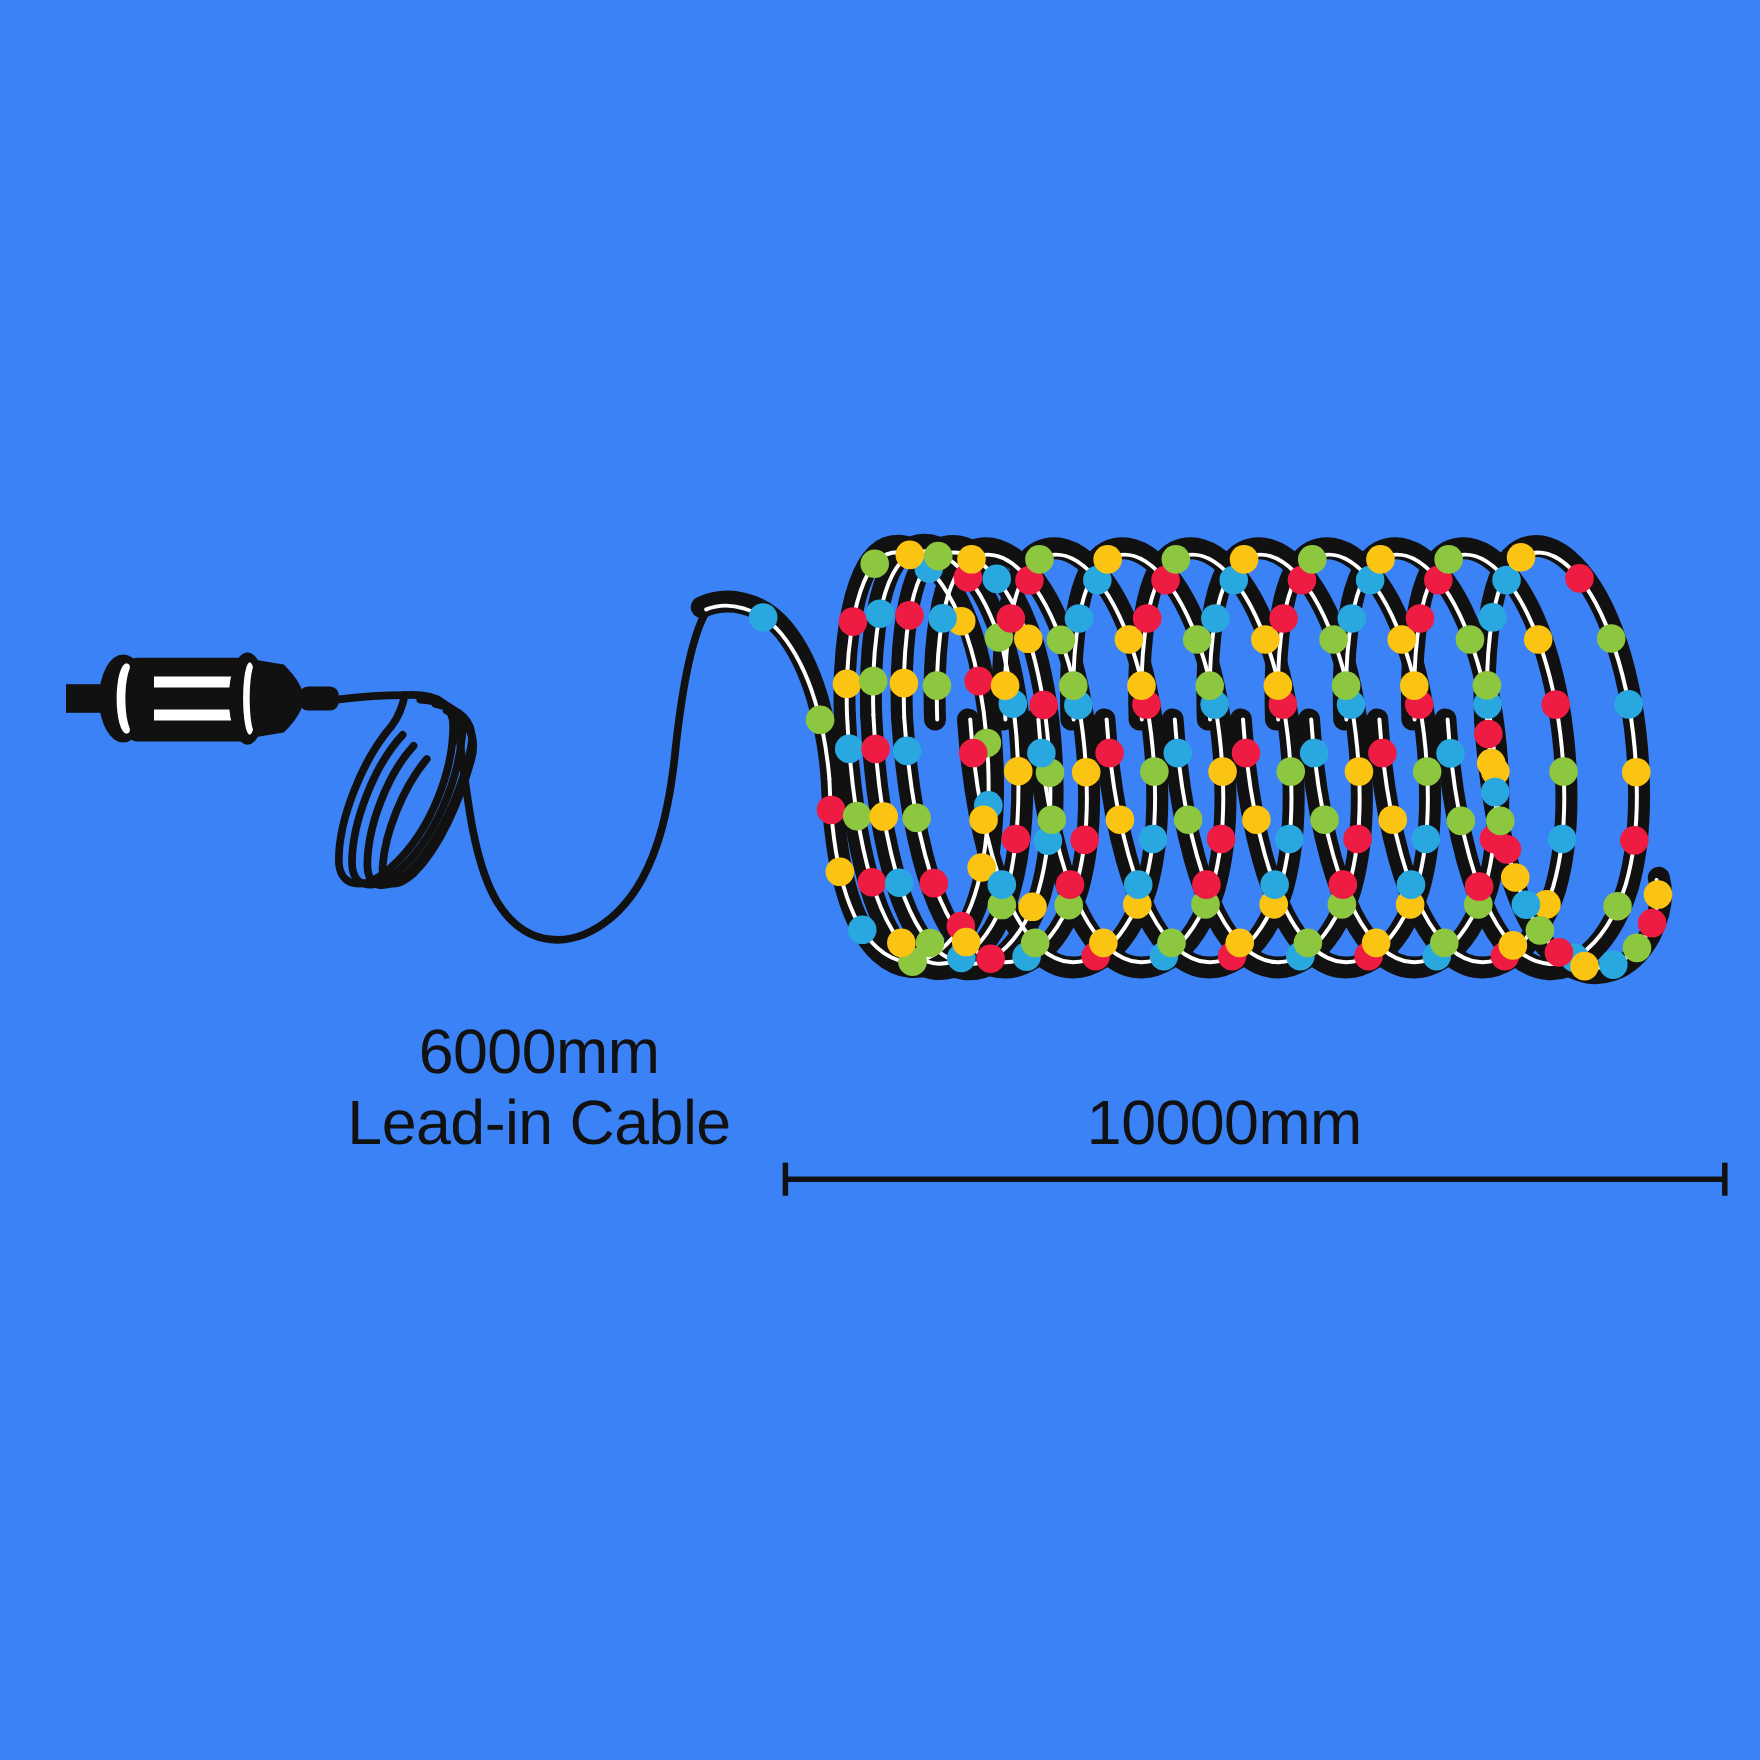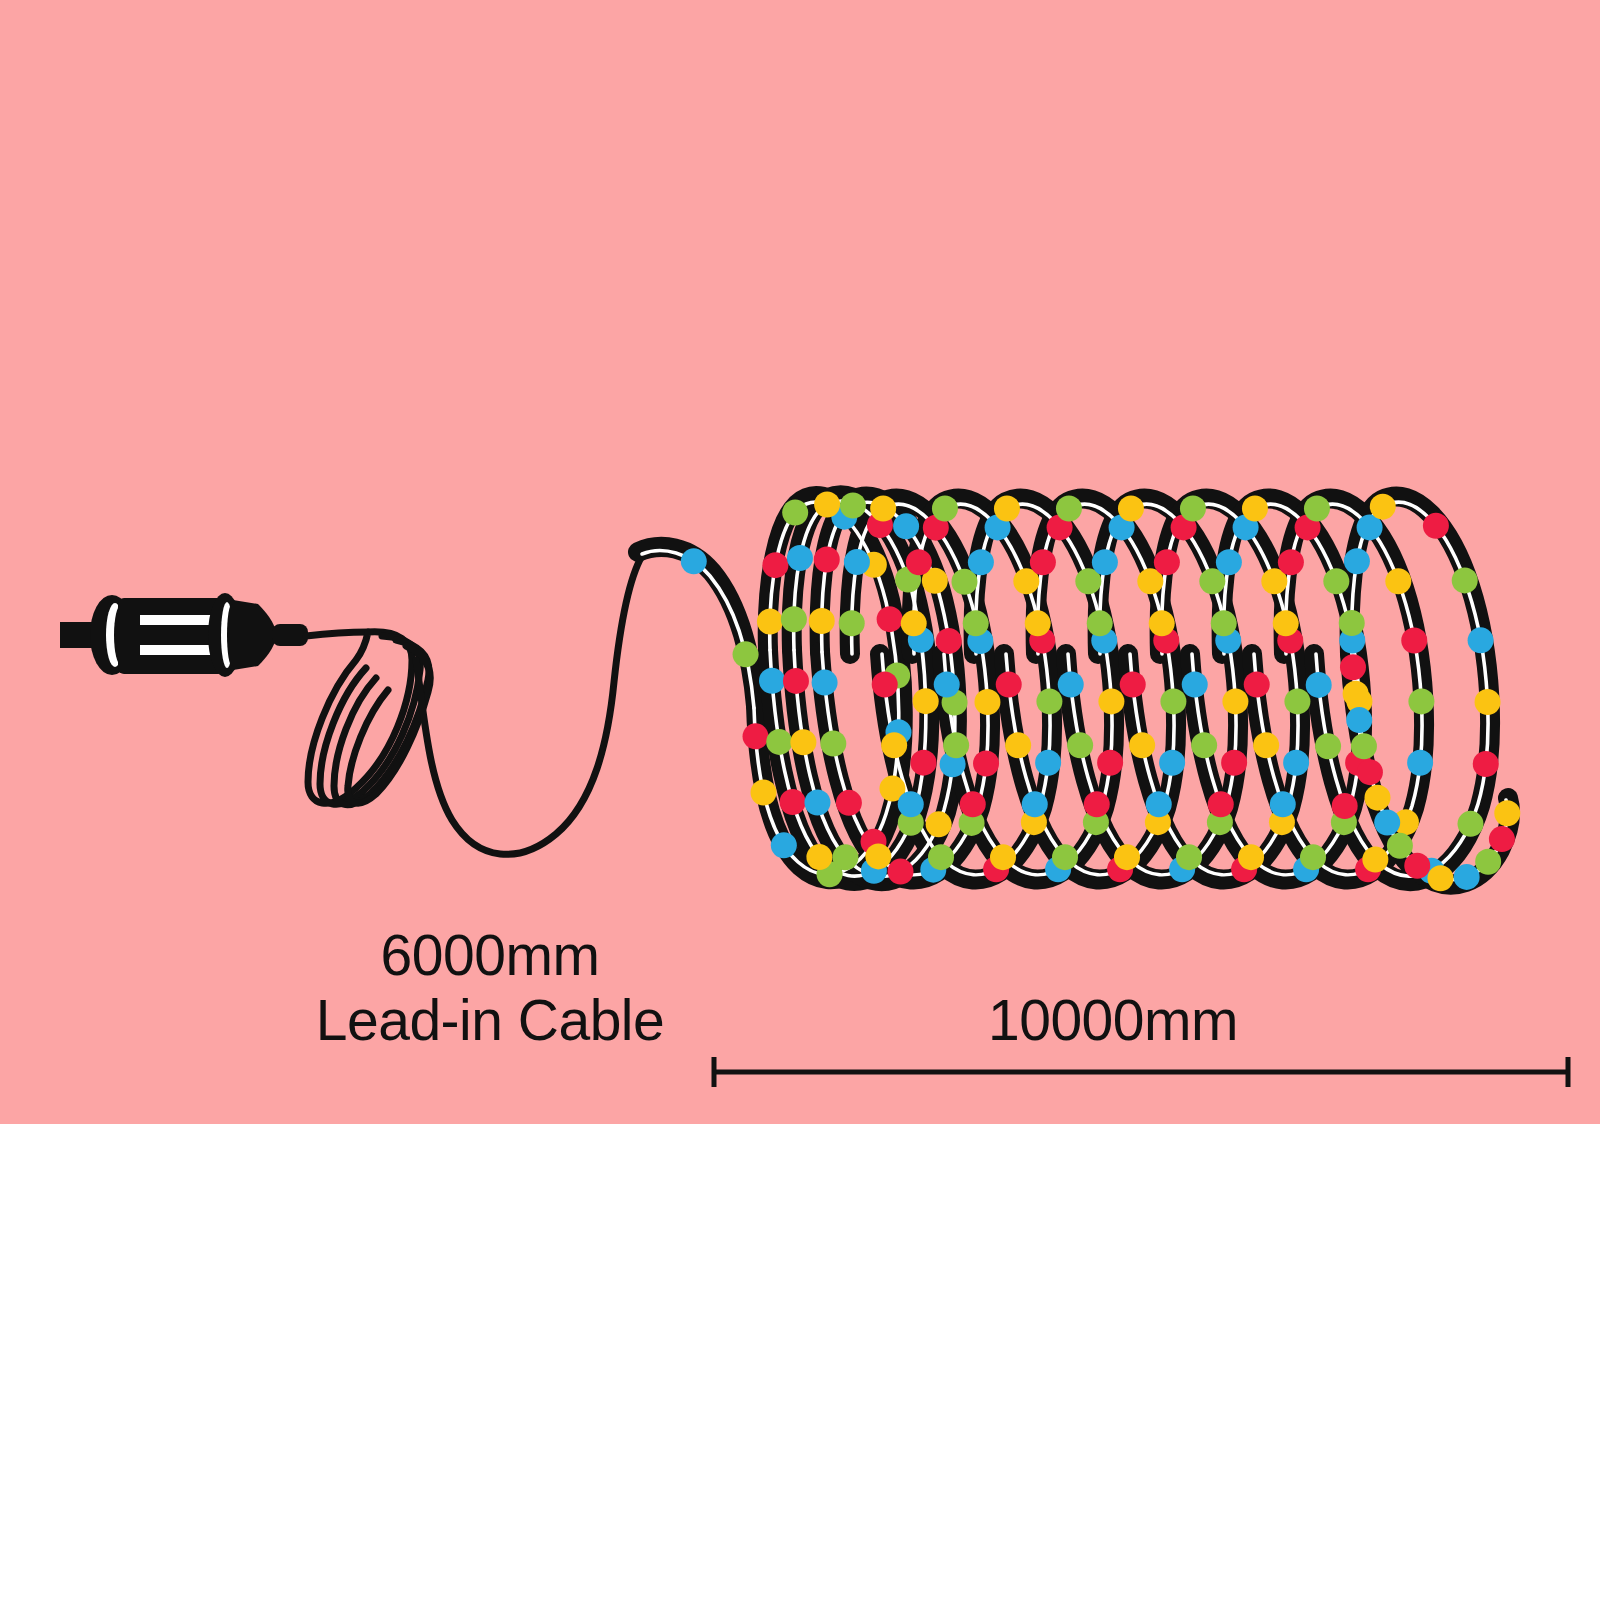--- a/index.html
+++ b/index.html
@@ -11,22 +11,22 @@
   body {
     width: 1600px;
     height: 1600px;
     font-family: "Liberation Sans", sans-serif;
     color: #111111;
     overflow: hidden;
   }
   #stage {
     position: relative;
     width: 1600px;
-    height: 1124px;
-    background: #fca5a5;
+    height: 1600px;
+    background: #3b82f6;
   }
   #diagram {
     position: absolute;
     left: 0;
     top: 0;
     width: 1600px;
     height: 1600px;
     display: block;
   }
   .dim-label {

